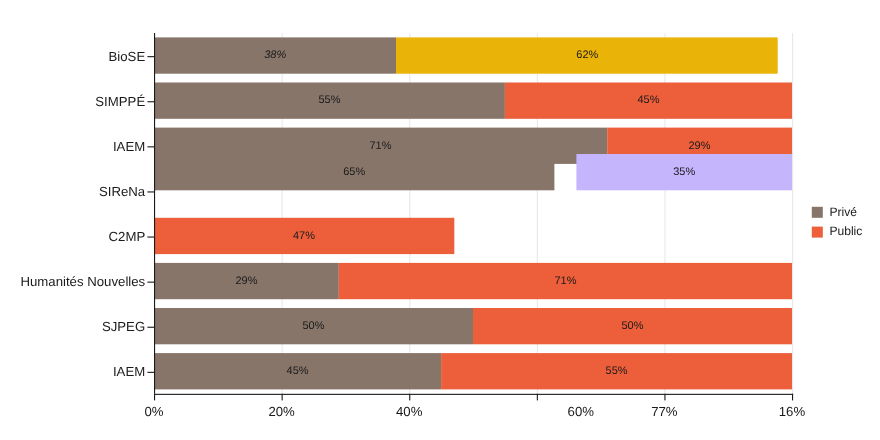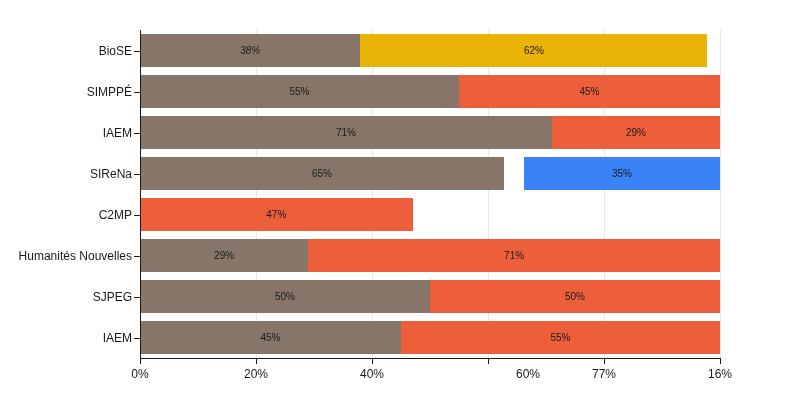--- a/index.html
+++ b/index.html
@@ -175,25 +175,25 @@
           </div>
         </div>
         <div class="bar-row" style="top: 86px; height: 33px;">
           <div class="bar-seg" style="width: 411.8px; background: rgb(135, 117, 106);">
             <span class="bar-seg-label">71%</span>
           </div>
           <div class="bar-seg" style="width: 168.2px; background: rgb(236, 95, 58);">
             <span class="bar-seg-label">29%</span>
           </div>
         </div>
-        <div class="bar-row" style="top: 127px; height: 33px; gap: 20px;">
+        <div class="bar-row" style="top: 110px; height: 33px; gap: 20px;">
           <div class="bar-seg" style="width: 377px; background: rgb(135, 117, 106);">
             <span class="bar-seg-label">65%</span>
           </div>
-          <div class="bar-seg" style="width: 203px; background: #3b82f6;">
+          <div class="bar-seg" style="width: 203px; background: #c4b5fd;">
             <span class="bar-seg-label">35%</span>
           </div>
         </div>
         <div class="bar-row" style="top: 168px; height: 33px;">
           <div class="bar-seg" style="width: 272.6px; background: rgb(236, 95, 58);">
             <span class="bar-seg-label">47%</span>
           </div>
         </div>
         <div class="bar-row" style="top: 209px; height: 33px;">
           <div class="bar-seg" style="width: 168.2px; background: rgb(135, 117, 106);">
@@ -251,14 +251,24 @@
       <div class="x-tick-mark" style="left: 372px;"></div>
       <div class="x-tick-label" style="left: 372px;">40%</div>
       <div class="x-tick-mark" style="left: 488px;"></div>
       <div class="x-tick-label" style="left: 488px; margin-left: 40px;">60%</div>
       <div class="x-tick-mark" style="left: 604px;"></div>
       <div class="x-tick-label" style="left: 604px;">77%</div>
       <div class="x-tick-mark" style="left: 720px;"></div>
       <div class="x-tick-label" style="left: 720px;">16%</div>
     </div>
 
+  <div id="legend">
+      <div class="legend-item">
+        <span class="legend-swatch" style="background: rgb(135, 117, 106);"></span>
+        <span class="legend-label">Privé</span>
+      </div>
+      <div class="legend-item">
+        <span class="legend-swatch" style="background: rgb(236, 95, 58);"></span>
+        <span class="legend-label">Public</span>
+      </div>
+    </div>
 
 </div>
 
 </body></html>

